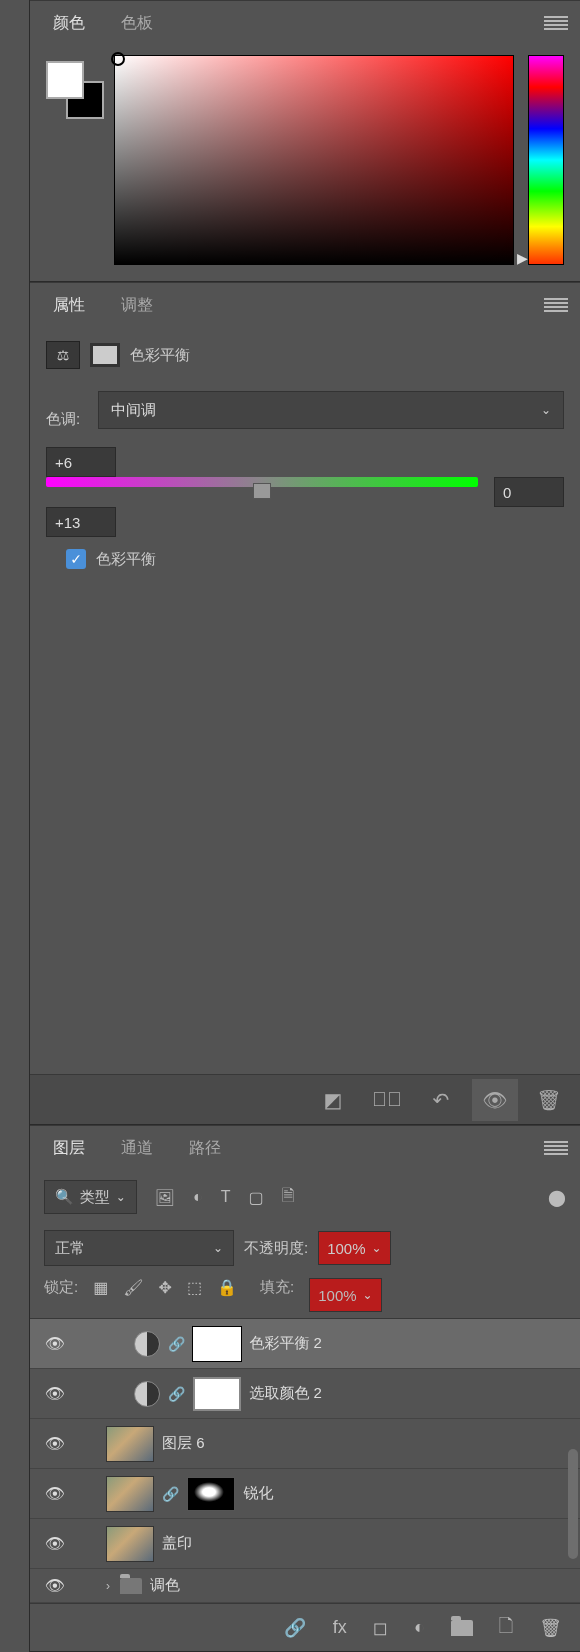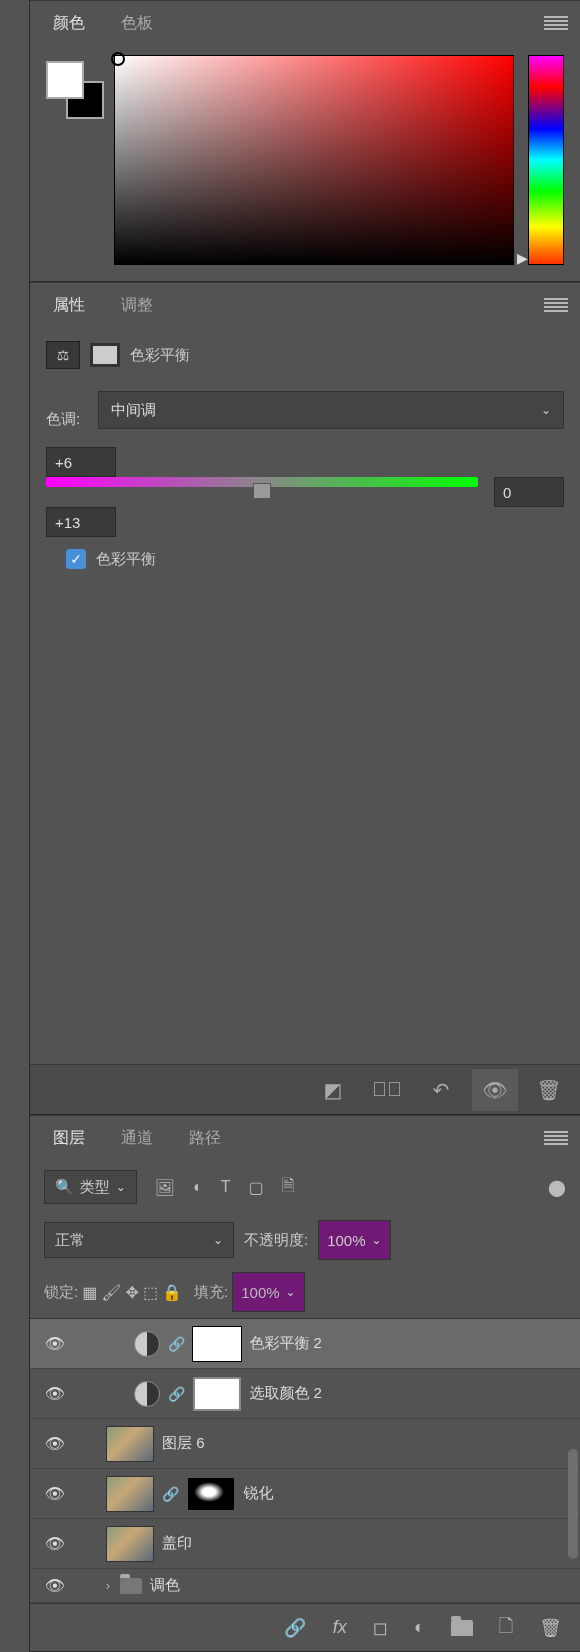--- a/index.html
+++ b/index.html
@@ -46,22 +46,22 @@
 .cbox{width:20px;height:20px;background:#4a90d9;border-radius:3px;display:flex;align-items:center;justify-content:center;color:#fff;font-size:14px}
 .prop-footer{height:50px;background:#4a4a4a;display:flex;justify-content:flex-end;align-items:center;gap:8px;padding:0 8px;border-top:1px solid #383838}
 .ftr-btn{width:46px;height:42px;display:flex;align-items:center;justify-content:center;color:#aaa;font-size:20px}
 .ftr-btn.active{background:#5a5a5a}
 
 .layer-controls{padding:10px 14px;display:flex;align-items:center;gap:18px;flex-wrap:wrap}
 .filter-sel{display:flex;align-items:center;gap:6px;background:#464646;border:1px solid #333;height:34px;padding:0 10px}
 .mini-icon{color:#bbb;font-size:16px}
 .layer-row2{padding:6px 14px;display:flex;align-items:center;gap:10px}
 .blend-sel{width:190px;height:36px;background:#464646;border:1px solid #333;display:flex;align-items:center;padding:0 10px;justify-content:space-between}
-.opacity-sel{height:40px;background:#701a75;border:1px solid #333;display:flex;align-items:center;padding:0 8px;gap:6px}
-.layer-row3{padding:6px 14px;display:flex;align-items:center;gap:4px;color:#bbb}
+.opacity-sel{height:34px;background:#b91c1c;border:1px solid #333;display:flex;align-items:center;padding:0 8px;gap:6px}
+.layer-row3{padding:6px 14px;display:flex;align-items:flex-start;gap:15px;color:#bbb}
 .layers-list{border-top:1px solid #383838;position:relative}
 .layer{display:flex;align-items:center;height:50px;border-bottom:1px solid #444;padding:0 10px;gap:8px}
 .layer.sel{background:#6a6a6a}
 .eye{width:30px;display:flex;justify-content:center;color:#ddd;font-size:16px}
 .indent{width:20px}
 .adj-icon{width:26px;height:26px;border-radius:50%;background:linear-gradient(to right,#ccc 50%,#333 50%);border:1px solid #888}
 .link-icon{color:#aaa;font-size:14px}
 .mask-thumb{width:48px;height:34px;background:#fff;border:2px solid #888}
 .mask-thumb.sel{border:3px solid #fff;outline:1px solid #000}
 .img-thumb{width:48px;height:36px;background:linear-gradient(135deg,#8a9a7a 0%,#c8a878 40%,#5a6a7a 100%);border:1px solid #333}
@@ -263,21 +263,21 @@
       <span class="indent"></span>
       <span class="caret">›</span>
       <div class="folder-icon" style="background:#777"></div>
       <span class="layer-name" style="margin-left:0">调色</span>
     </div>
     <div class="scrollbar"></div>
   </div>
 
   <div class="layers-footer">
     <span class="lf-icon">🔗</span>
-    <span class="lf-icon" style="font-style:italic">fx</span>
+    <span class="lf-icon" style="">fx</span>
     <span class="lf-icon">◻</span>
     <span class="lf-icon">◐</span>
     <div class="folder-icon"></div>
     <span class="lf-icon">🗋</span>
     <span class="lf-icon">🗑</span>
   </div>
 </div>
 
 </div>
 

